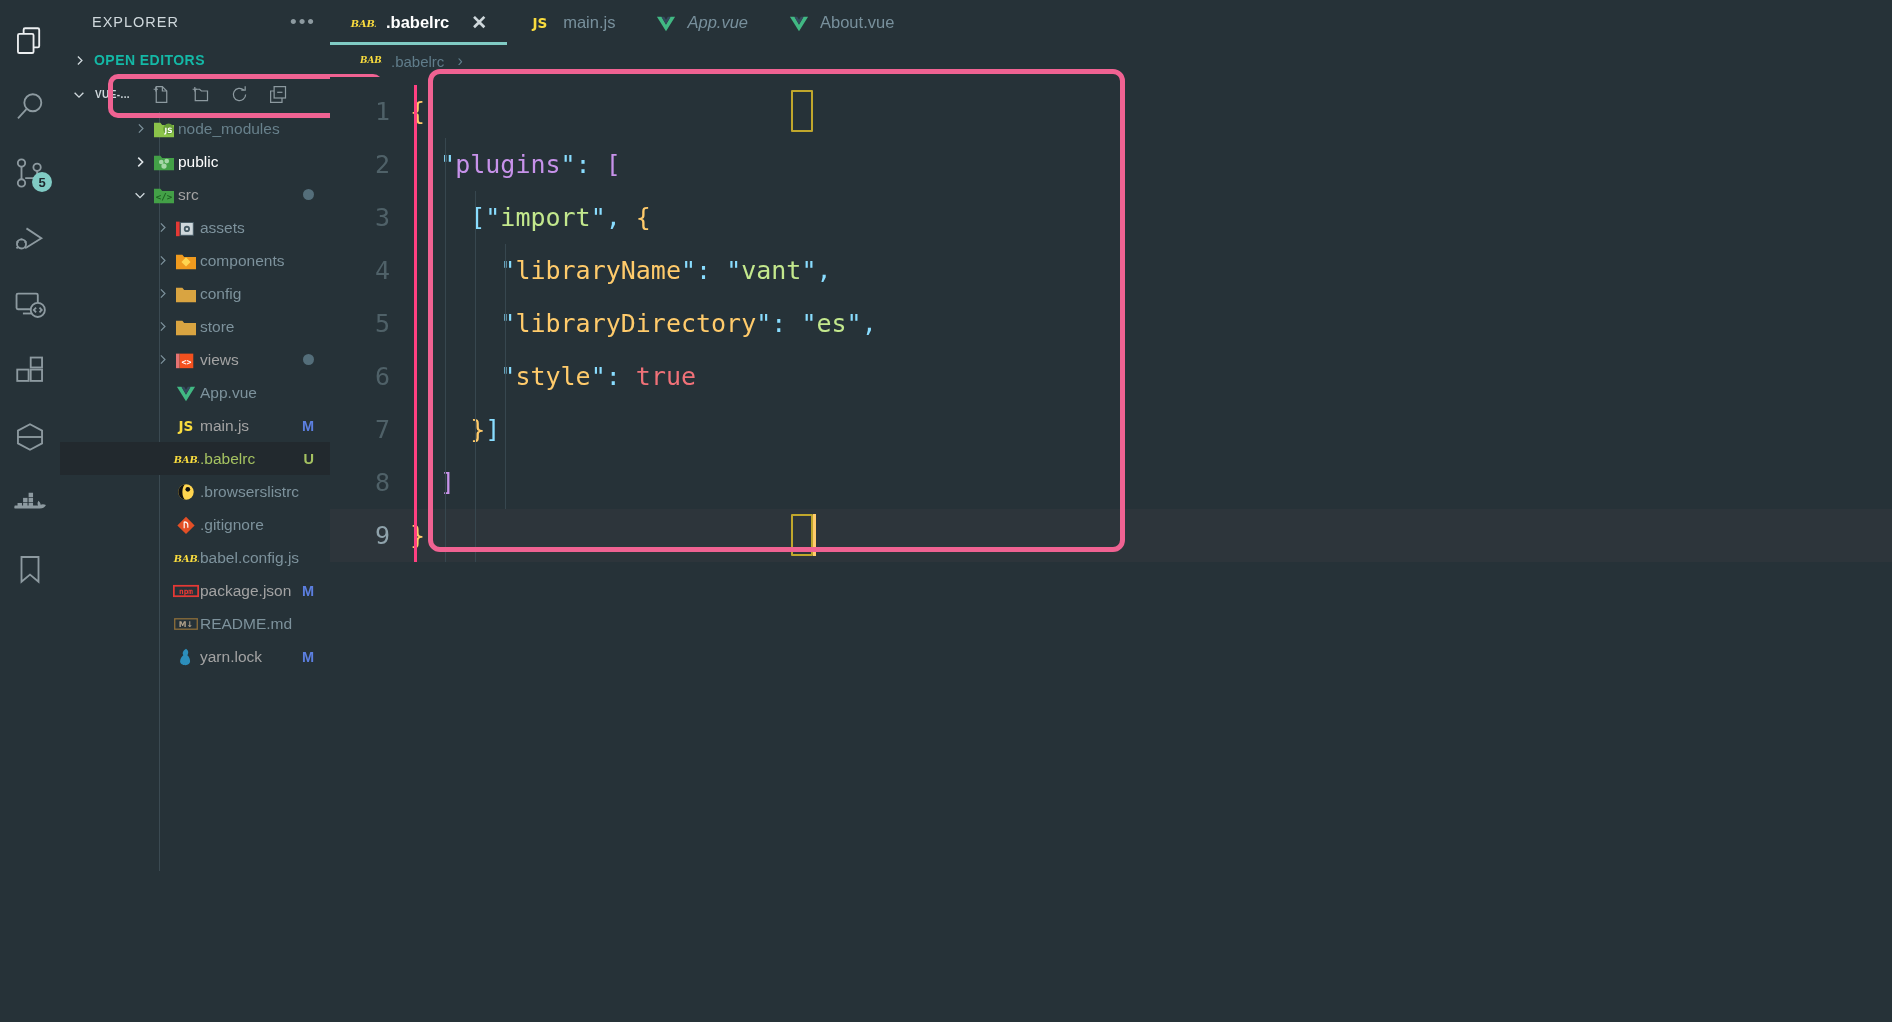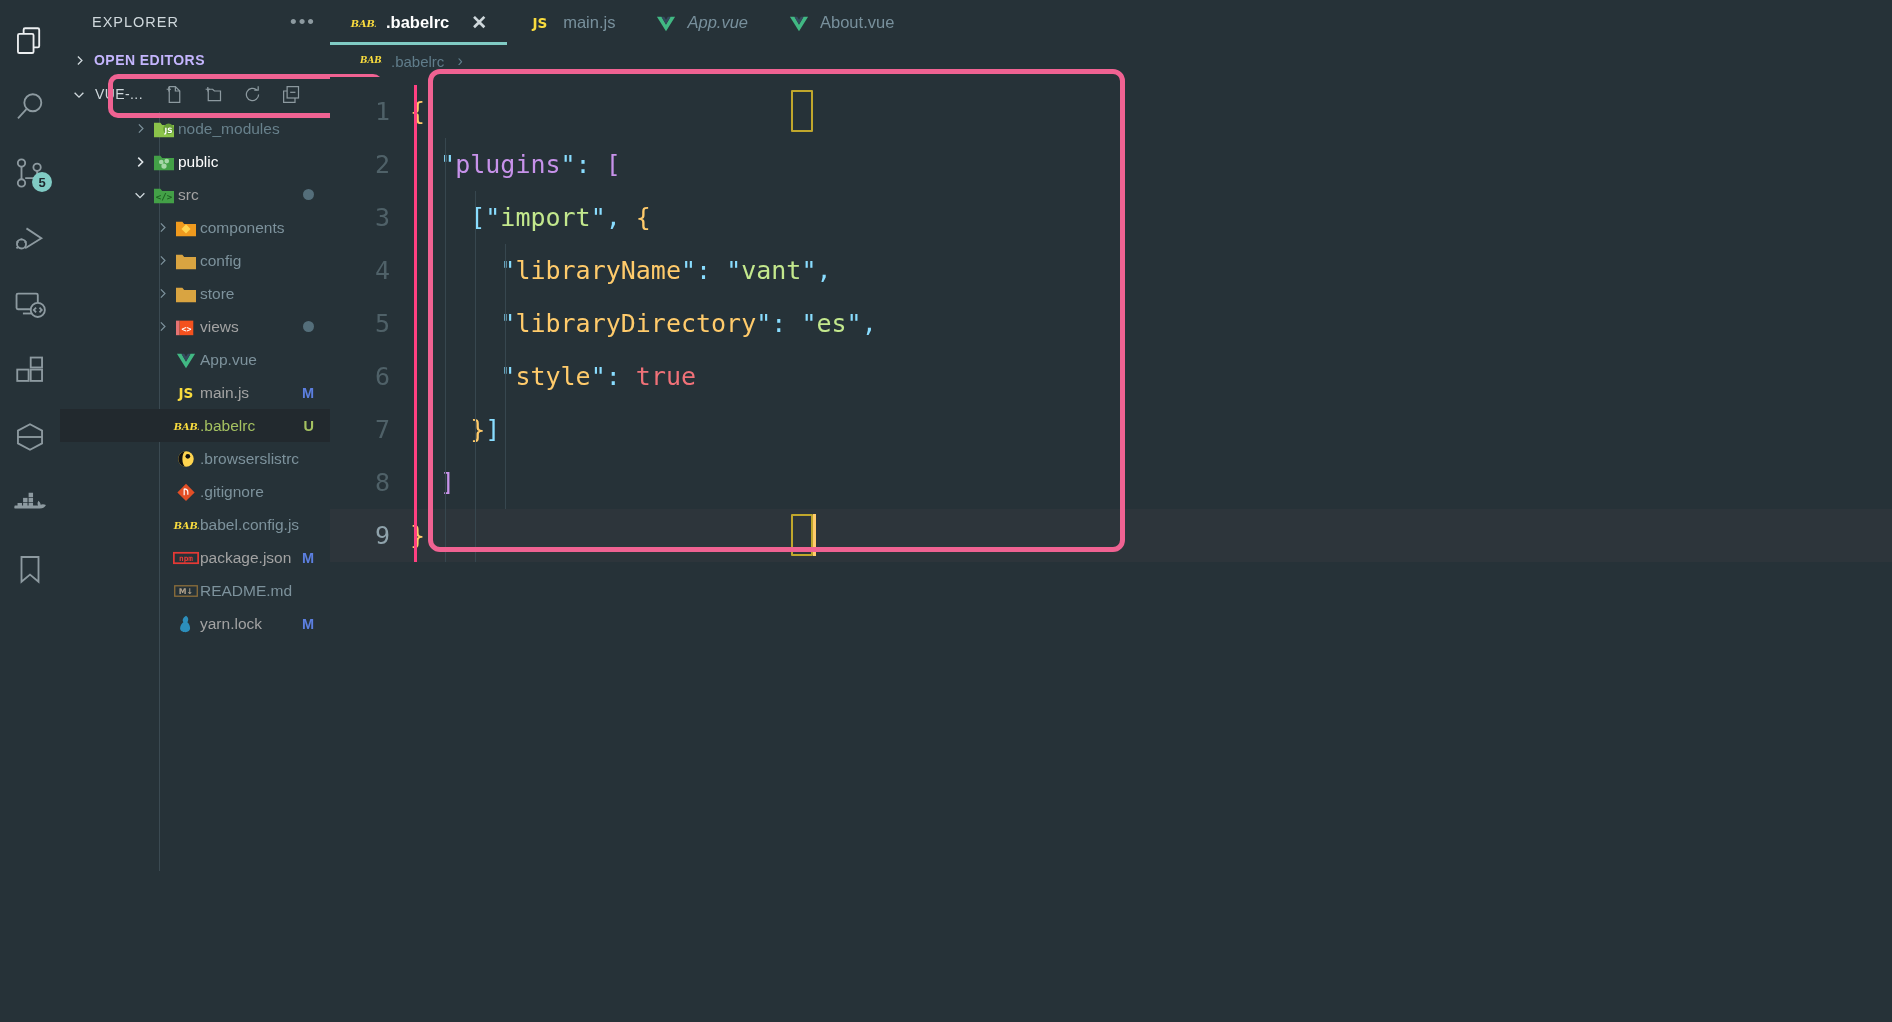--- a/index.html
+++ b/index.html
@@ -43,31 +43,31 @@
     padding: 0 14px 0 32px; justify-content: space-between;
   }
   .sb-title {
     font-size: 14.5px; letter-spacing: 1.0px;
     color: #cfd8dc; font-weight: 400;
   }
   .sb-dots { color: #8d9aa0; font-size: 19px; letter-spacing: 2px; line-height: 10px; }
 
   .section-row {
     height: 32px; display: flex; align-items: center;
-    color: #c4b5fd; font-size: 14px; font-weight: 700; letter-spacing: .45px;
+    color: #14b8a6; font-size: 14px; font-weight: 700; letter-spacing: .45px;
     padding-left: 12px; gap: 8px;
   }
   .chev { width: 14px; display:flex; align-items:center; justify-content:center; color:#cfd8dc; }
   .chev svg { display:block; }
 
   .proj-row {
     height: 36px; display: flex; align-items: center;
     padding-left: 12px; gap: 9px;
   }
-  .proj-name { color:#cfd8dc; font-size:14px; font-weight:400; letter-spacing:.4px; }
+  .proj-name { color:#cfd8dc; font-size:10px; font-weight:700; letter-spacing:.4px; }
   .proj-actions { display:flex; align-items:center; gap: 18px; margin-left: 12px; }
   .proj-actions svg { display:block; }
 
   .tree { position: relative; }
   .row {
     height: 33px; display: flex; align-items: center;
     position: relative; padding-right: 16px;
     font-size: 15.5px;
   }
   .row .twisty { width: 20px; flex:0 0 20px; display:flex; align-items:center; justify-content:center; }
@@ -355,20 +355,38 @@
         </div>
         <div class="row" style="padding-left: 92px;">
           <span class="twisty">
             <svg width="13" height="13" viewBox="0 0 16 16" fill="none" stroke="#7d929c" stroke-width="1.5">
               <path d="M6 3l5 5-5 5"></path>
             </svg>
           </span>
           <span class="ficon">
             <span style="display: flex; align-items: center;">
               <svg width="22" height="20" viewBox="0 0 24 22">
+                <path d="M1 4h4v16H1Z" fill="#E53935"></path>
+                <rect x="6" y="5" width="14" height="14" fill="#CFD8DC" stroke="#455A64"></rect>
+                <circle cx="13" cy="12" r="3.4" fill="#455A64"></circle>
+                <circle cx="13" cy="12" r="1.4" fill="#CFD8DC"></circle>
+              </svg>
+            </span>
+          </span>
+          <span class="lbl c-grey">assets</span>
+        </div>
+        <div class="row" style="padding-left: 92px;">
+          <span class="twisty">
+            <svg width="13" height="13" viewBox="0 0 16 16" fill="none" stroke="#7d929c" stroke-width="1.5">
+              <path d="M6 3l5 5-5 5"></path>
+            </svg>
+          </span>
+          <span class="ficon">
+            <span style="display: flex; align-items: center;">
+              <svg width="22" height="20" viewBox="0 0 24 22">
                 <path d="M1 4h7l2 2.5h13V20H1Z" fill="#EF9A1E"></path>
                 <path d="M12 7l5 5-5 5-5-5Z" fill="#FFD54F"></path>
               </svg>
             </span>
           </span>
           <span class="lbl c-grey">components</span>
         </div>
         <div class="row" style="padding-left: 92px;">
           <span class="twisty">
             <svg width="13" height="13" viewBox="0 0 16 16" fill="none" stroke="#7d929c" stroke-width="1.5">

